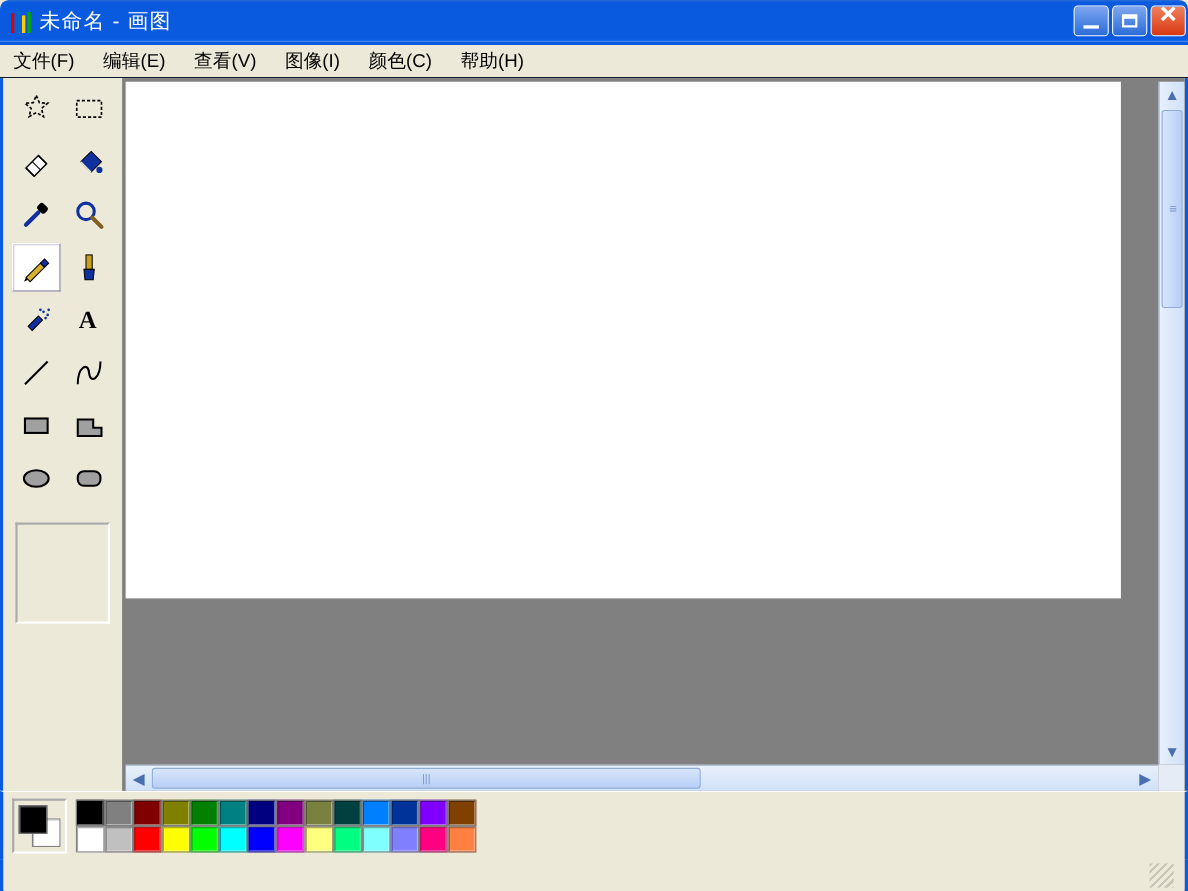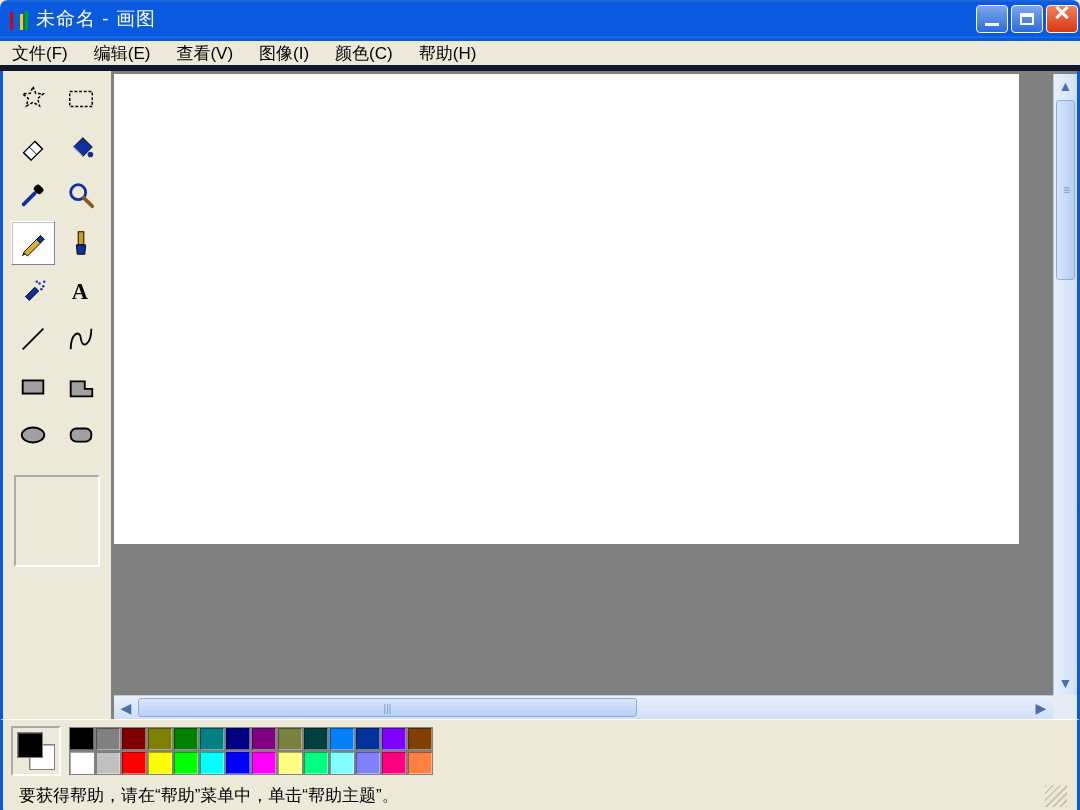--- a/index.html
+++ b/index.html
@@ -12,21 +12,21 @@
 .winbtn { width:32px; height:28px; margin-left:3px; border:1px solid #ffffff; border-radius:4px; display:flex; align-items:center; justify-content:center; }
 .winbtn.min, .winbtn.max { background:linear-gradient(to bottom,#7ea6f0,#2a6cd8); }
 .winbtn.close { background:linear-gradient(to bottom,#f08060,#d83810); }
 .winbtn.min .bar{ width:14px; height:3px; background:#fff; margin-top:10px; }
 .winbtn.max .box{ width:14px; height:12px; border:2px solid #fff; border-top-width:4px; }
 .winbtn.close .x::before{content:"";position:absolute;width:16px;height:3px;background:#fff;transform:rotate(45deg);}
 .winbtn.close .x::after{content:"";position:absolute;width:16px;height:3px;background:#fff;transform:rotate(-45deg);}
 .winbtn.close .x{position:relative;width:16px;height:16px;}
 
 
-.menubar { height:30px; background:#ece9d8; border-bottom:6px solid #0f172a; display:flex; align-items:center; padding:0 8px; gap:18px; font-size:17px; }
+.menubar { height:30px; background:#ece9d8; border-bottom:1px solid #0f172a; display:flex; align-items:center; padding:0 8px; gap:18px; font-size:17px; }
 .menuitem { padding:2px 4px; }
 
 
 .client { display:flex; height:calc(100% - 38px - 30px - 62px - 32px); border-left:3px solid #0a5ae0; border-right:3px solid #0a5ae0; background:#ece9d8; }
 
 
 .toolbox { width:108px; background:#ece9d8; padding:6px; display:flex; flex-direction:column; align-items:center; }
 .tools-grid { display:grid; grid-template-columns:repeat(2,44px); grid-auto-rows:44px; gap:4px; }
 .tool { width:44px; height:44px; display:flex; align-items:center; justify-content:center; border:1px solid transparent; }
 .tool.selected { background:#ffffff; border:1px solid #8080a0; border-top-color:#fff; border-left-color:#fff; box-shadow:inset 1px 1px 0 #c0c0d0; }
@@ -259,15 +259,14 @@
       <div class="swatch" style="background: rgb(255, 255, 128);"></div>
       <div class="swatch" style="background: rgb(0, 255, 128);"></div>
       <div class="swatch" style="background: rgb(128, 255, 255);"></div>
       <div class="swatch" style="background: rgb(128, 128, 255);"></div>
       <div class="swatch" style="background: rgb(255, 0, 128);"></div>
       <div class="swatch" style="background: rgb(255, 128, 64);"></div>
     </div>
 </div>
 
 <div class="statusbar">
-  <span class="pane">要获得帮助，请在“帮助”菜单中，单击“帮助主题”。</span>
   <span class="grip"></span>
 </div>
 
 </body></html>

